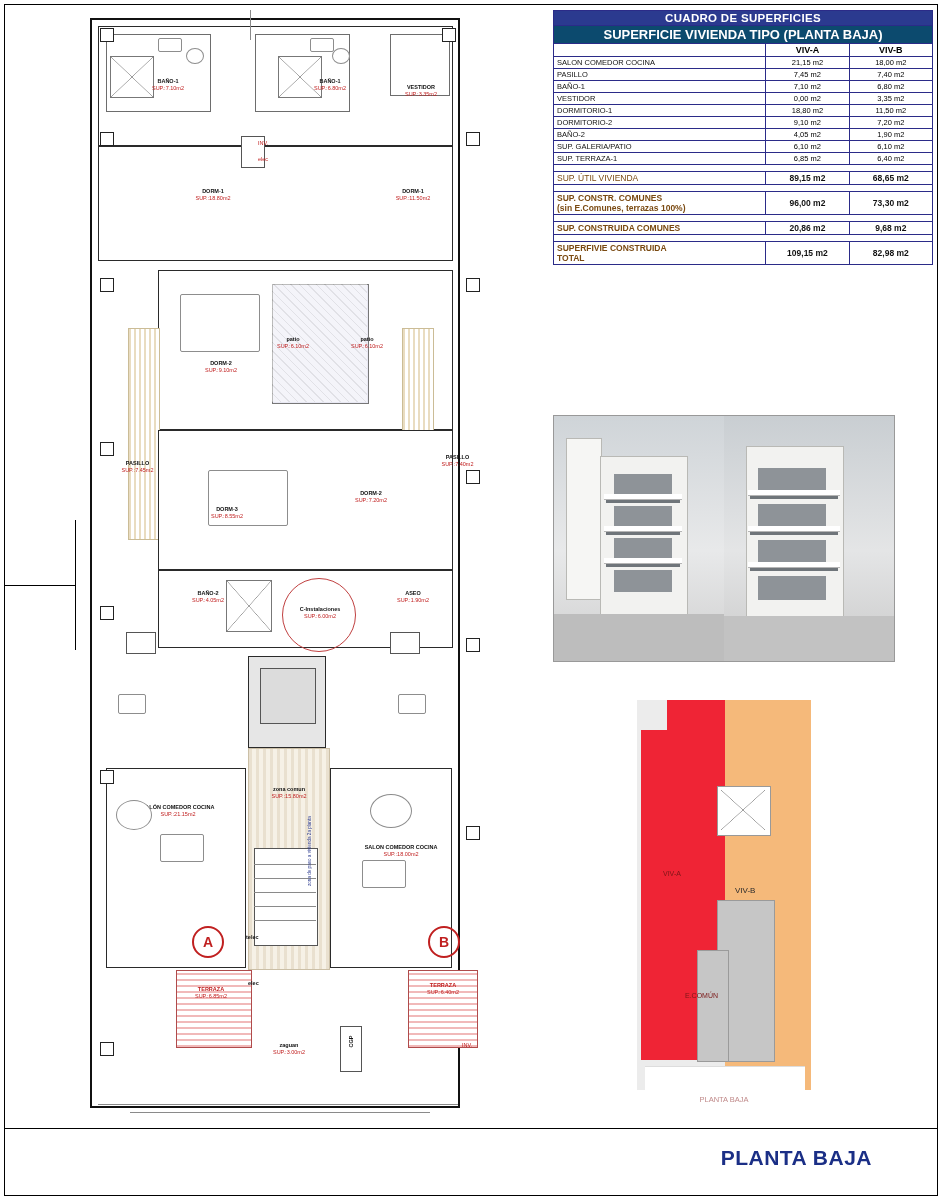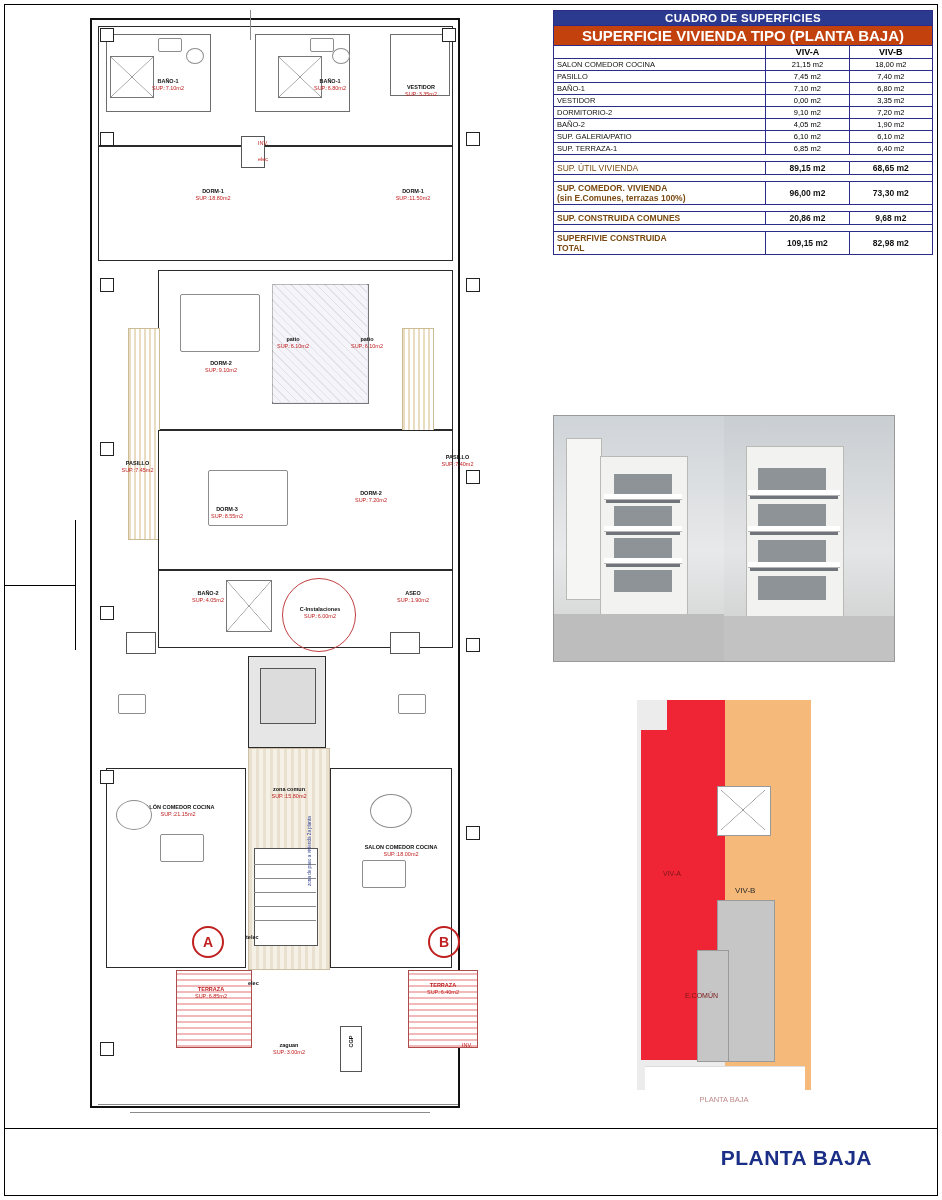--- a/index.html
+++ b/index.html
@@ -36,21 +36,21 @@
   .furn-r{position:absolute;border:1px solid #8d8d8d;background:#fff;border-radius:50%;}
   .crossbox{position:absolute;border:1px solid #777;background:
     linear-gradient(to top right,transparent calc(50% - .6px),#999,transparent calc(50% + .6px)),
     linear-gradient(to top left,transparent calc(50% - .6px),#999,transparent calc(50% + .6px));}
 
   
   .table-wrap{position:absolute;left:553px;top:10px;width:380px;}
   table.surf{border-collapse:collapse;width:100%;font-size:8px;}
   table.surf td,table.surf th{border:1px solid #2b2b88;padding:1px 3px;}
   .hdr1{background:#2b3a8f;color:#fff;font-weight:bold;text-align:center;font-size:11.5px;padding:3px 0;letter-spacing:.3px;}
-  .hdr2{background:#c2410c;color:#fff;font-weight:bold;text-align:center;font-size:15px;padding:2px 0;}
+  .hdr2{background:#0c4a6e;color:#fff;font-weight:bold;text-align:center;font-size:13px;padding:2px 0;}
   .colhdr{text-align:center;font-weight:bold;font-size:9px;background:#fff;}
   .rowlbl{font-size:7.5px;color:#111;}
   .num{text-align:center;font-size:7.5px;}
   .spacer td{border:none;height:4px;}
   .strong td{font-weight:bold;color:#7a4a12;font-size:8.5px;}
   .strong .num{color:#111;font-weight:bold;}
   .blue{color:#1b2f86;}
   .bigbrown{color:#7a4a12;font-weight:bold;font-size:8.5px;}
 
   
@@ -295,20 +295,25 @@
             <td class="rowlbl">BAÑO-1</td>
             <td class="num">7,10 m2</td>
             <td class="num">6,80 m2</td>
           </tr>
       <tr>
             <td class="rowlbl">VESTIDOR</td>
             <td class="num">0,00 m2</td>
             <td class="num">3,35 m2</td>
           </tr>
       <tr>
+            <td class="rowlbl">DORMITORIO-1</td>
+            <td class="num">18,80 m2</td>
+            <td class="num">11,50 m2</td>
+          </tr>
+      <tr>
             <td class="rowlbl">DORMITORIO-2</td>
             <td class="num">9,10 m2</td>
             <td class="num">7,20 m2</td>
           </tr>
       <tr>
             <td class="rowlbl">BAÑO-2</td>
             <td class="num">4,05 m2</td>
             <td class="num">1,90 m2</td>
           </tr>
       <tr>
@@ -326,21 +331,21 @@
           </tr>
       <tr class="strong">
             <td class="blue" style="font-weight:normal;">SUP. ÚTIL VIVIENDA</td>
             <td class="num">89,15 m2</td>
             <td class="num">68,65 m2</td>
           </tr>
       <tr class="spacer">
             <td colspan="3"></td>
           </tr>
       <tr class="strong">
-        <td><span class="bigbrown">SUP. COMEDOR. VIVIENDA</span><br><span class="bigbrown">(sin E.Comunes, terrazas 100%)</span></td>
+        <td><span class="bigbrown">SUP. CONSTR. COMUNES</span><br><span class="bigbrown">(sin E.Comunes, terrazas 100%)</span></td>
         <td class="num">96,00 m2</td>
             <td class="num">73,30 m2</td>
       </tr>
       <tr class="spacer">
             <td colspan="3"></td>
           </tr>
       <tr class="strong">
             <td>SUP. CONSTRUIDA COMUNES</td>
             <td class="num">20,86 m2</td>
             <td class="num">9,68 m2</td>

